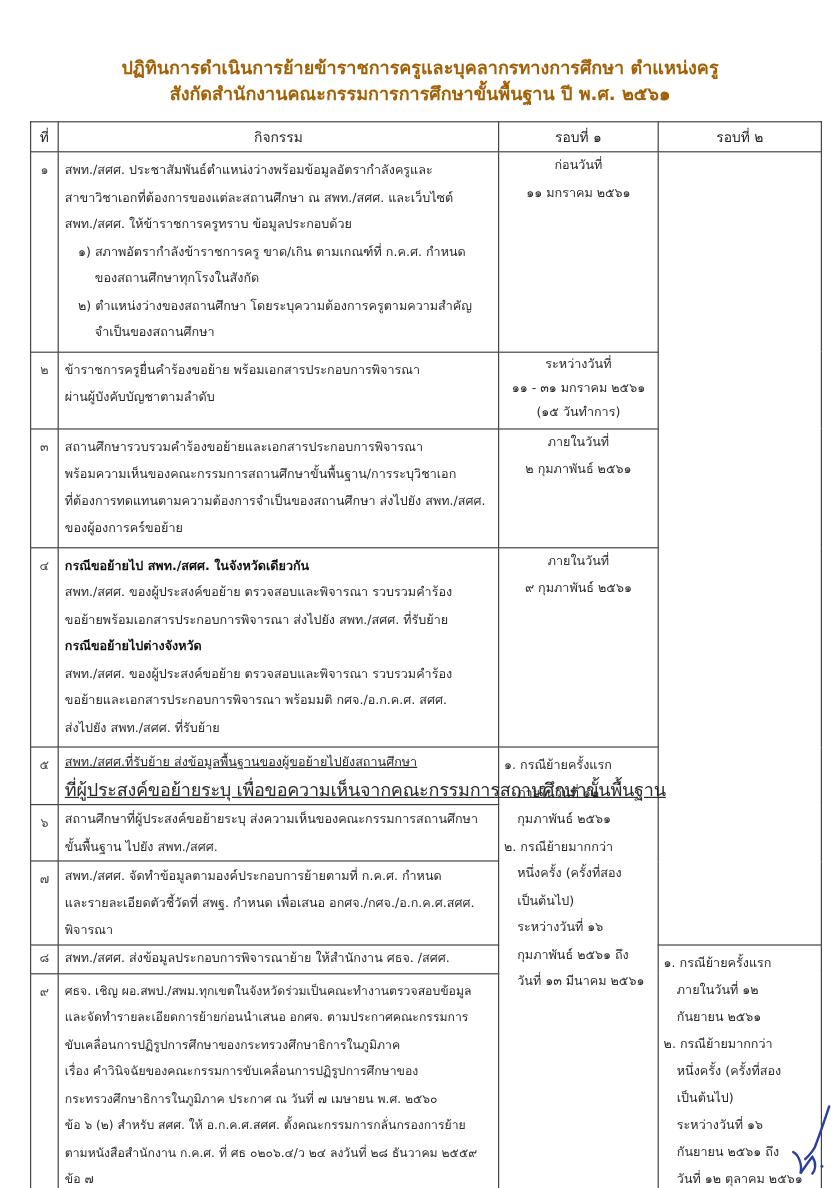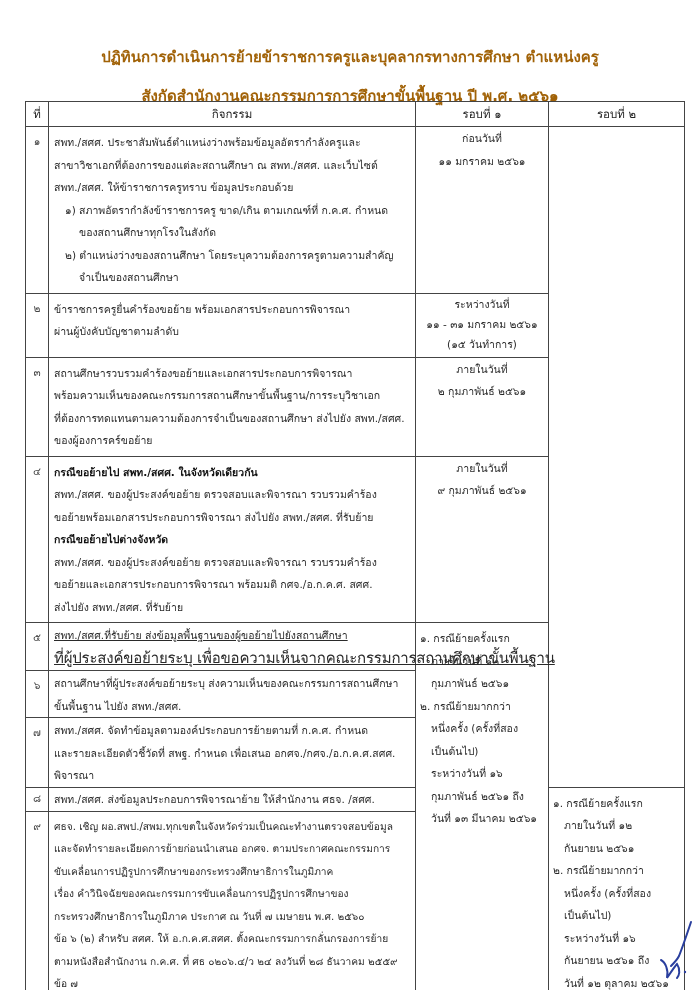--- a/index.html
+++ b/index.html
@@ -1,21 +1,21 @@
 <!DOCTYPE html>
 <html><head>
 <meta charset="utf-8">
 <style>
   html, body { margin:0; padding:0; background:#ffffff; }
   body { width:700px; height:990px; position:relative; overflow:hidden;
          font-family:"DejaVu Sans", "Liberation Sans", sans-serif; color:#2a2a2a; }
   .title { position:absolute; left:0; width:700px; text-align:center;
            font-size:15px; font-weight:bold; color:#a16207; line-height:20px; }
   .t1 { top:47px; }
-  .t2 { top:86px; }
+  .t2 { top:68px; }
   table.grid { position:absolute; left:25px; top:101px; width:659px;
                border-collapse:collapse; table-layout:fixed; font-size:10.5px; }
   table.grid td, table.grid th { border:1.3px solid #444; vertical-align:top; padding:0; }
   th { font-weight:normal; height:24px; font-size:11.5px; text-align:center; vertical-align:middle !important; color:#222; }
   col.c0 { width:23px; } col.c1 { width:367px; } col.c2 { width:133px; } col.c3 { width:136px; }
   td.num { text-align:center; padding-top:6px !important; color:#444; }
   td.act { padding:4px 4px 4px 5px !important; }
   .line { display:block; line-height:22.5px; white-space:nowrap; }
   .ind { padding-left:11px; }
   .ind2 { padding-left:25px; }

